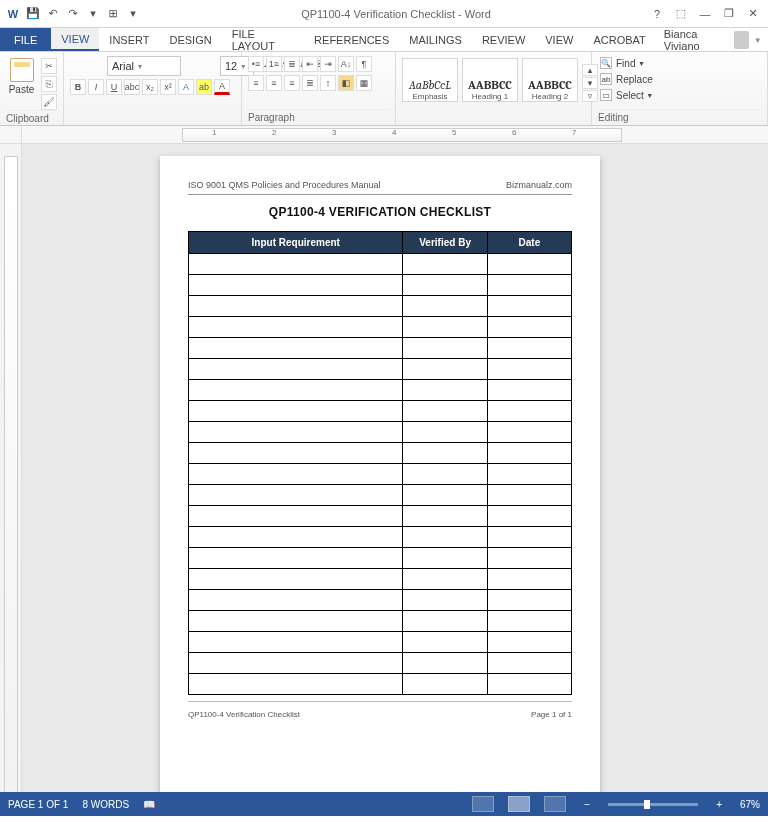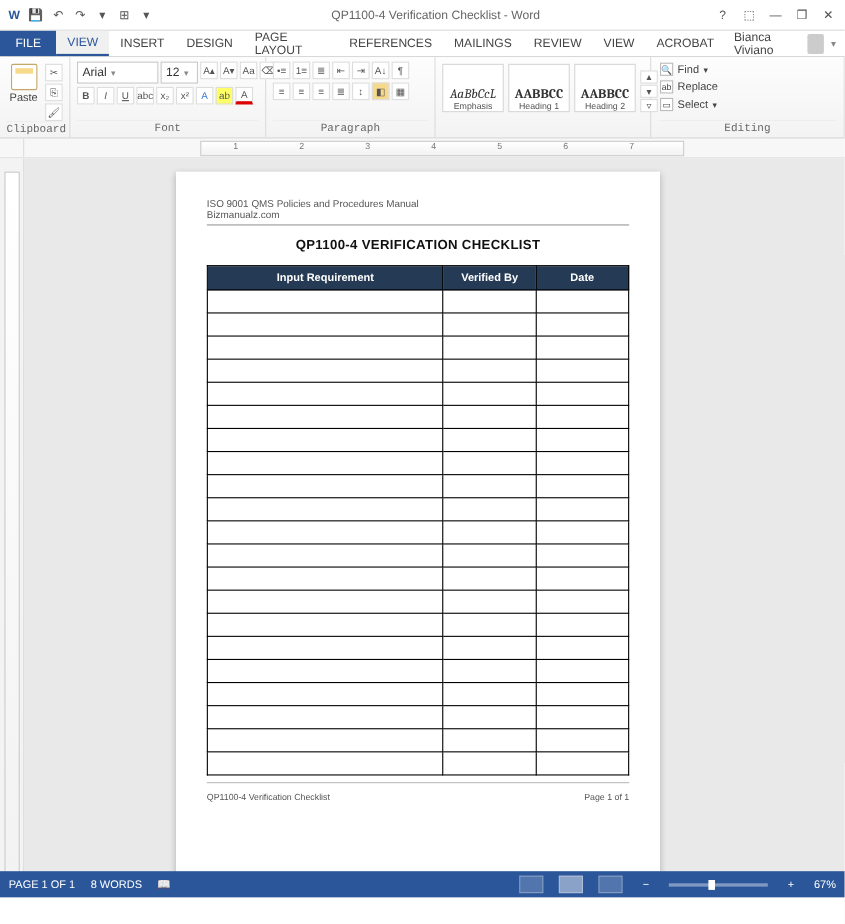--- a/index.html
+++ b/index.html
@@ -19,27 +19,27 @@
 .tab { padding: 0 10px; display: flex; align-items: center; color: #444; cursor: pointer; }
 .tab.active { color: #2b579a; border-bottom: 2px solid #2b579a; background: #f0f0f0; }
 .ribbon-tabs .spacer { flex: 1; }
 .user-area { display: flex; align-items: center; gap: 6px; padding: 0 8px; color: #444; font-size: 11px; }
 .user-ava { width: 18px; height: 18px; background: #ccc; border-radius: 2px; }
 
 
 .ribbon { height: 74px; background: linear-gradient(#fdfdfd,#f3f3f3); border-bottom: 1px solid #c9c9c9; display: flex; font-size: 10px; color: #444; }
 .grp { border-right: 1px solid #dcdcdc; padding: 2px 6px 0 6px; display: flex; flex-direction: column; }
 .grp-body { flex: 1; display: flex; align-items: flex-start; gap: 4px; }
-.grp-label { text-align: center; font-size: 10px; color: #666; padding: 2px 0; border-top: 1px solid #eee; font-family: Liberation Mono, monospace; }
+.grp-label { text-align: left; font-size: 10px; color: #666; padding: 2px 0; border-top: 1px solid #eee; }
 .big-btn { width: 36px; display: flex; flex-direction: column; align-items: center; gap: 2px; cursor: pointer; padding-top: 4px; }
 .big-btn .ico { width: 24px; height: 24px; background: #fff; border: 1px solid #c6a96a; border-radius: 2px; position: relative; }
 .big-btn .ico::after { content:''; position:absolute; top:3px; left:3px; right:3px; height:5px; background:#f6d98a; }
 .mini-row { display: flex; gap: 2px; }
 .mini-btn { width: 16px; height: 16px; border: 1px solid #ddd; background: #fff; font-size: 9px; display:flex; align-items:center; justify-content:center; cursor:pointer; color:#555; }
-.mini-sel { height: 20px; border: 1px solid #c9c9c9; background: #fff; font-size: 11px; display:flex; align-items:center; padding: 0 4px; gap:4px; cursor:pointer; color:#333; }
+.mini-sel { height: 20px; border: 1px solid #c9c9c9; background: #fff; font-size: 11px; display:flex; align-items:center; padding: 0 4px; gap:4px; cursor:pointer; color:#333;margin-left:37px; }
 .font-col { display:flex; flex-direction:column; gap:3px; padding-top:2px; }
 .para-col { display:flex; flex-direction:column; gap:3px; padding-top:2px; }
 .styles-col { display:flex; gap:4px; padding-top:4px; }
 .style-box { width: 56px; height: 44px; border:1px solid #d6d6d6; background:#fff; display:flex; flex-direction:column; align-items:center; justify-content:flex-end; font-size:8px; color:#555; cursor:pointer; overflow:hidden; }
 .style-box .sample { font-size: 12px; font-family: Cambria, serif; color:#333; }
 .edit-col { display:flex; flex-direction:column; gap:2px; padding-top:2px; }
 .edit-item { display:flex; align-items:center; gap:4px; font-size:10px; color:#444; cursor:pointer; padding:1px 2px; }
 .edit-item .ei { width:12px; height:12px; border:1px solid #bbb; background:#fff; font-size:8px; display:flex;align-items:center;justify-content:center; }
 
 
@@ -47,21 +47,21 @@
 .ruler-corner { width: 22px; border-right:1px solid #ddd; }
 .ruler { flex:1; position:relative; }
 .ruler-page { position:absolute; left: 160px; width: 440px; top:2px; height:14px; background:linear-gradient(#fff,#f2f2f2); border:1px solid #ccc; }
 .ruler-num { position:absolute; top:2px; font-size:8px; color:#777; }
 
 
 .canvas { position:relative; height: 672px; background:#e9e9e9; overflow:hidden; }
 .vruler { position:absolute; left:0; top:0; width:22px; bottom:0; background:#f3f3f3; border-right:1px solid #ddd; }
 .vruler::before{content:'';position:absolute;left:4px;top:12px;width:12px;height:640px;background:linear-gradient(#fff,#f2f2f2);border:1px solid #ccc;}
 .page { position:absolute; left: 160px; top: 12px; width: 440px; height: 652px; background:#fff; box-shadow: 0 2px 6px rgba(0,0,0,.25); padding: 24px 28px 18px 28px; font-family: 'Times New Roman', serif; color:#111; }
-.hdr-row { display:flex; justify-content:space-between; font-size:9px; color:#555;flex-direction:column; }
+.hdr-row { display:flex; justify-content:space-between; font-size:9px; color:#555; }
 .hdr-rule { border:none; border-top:1px solid #999; margin: 4px 0 10px 0; }
 .doc-title { text-align:center; font-weight:bold; font-size:12px; letter-spacing:.3px; margin-bottom:12px; }
 table.chk { width:100%; border-collapse:collapse; }
 table.chk th { background:#253a54; color:#fff; font-size:10px; font-weight:bold; padding:5px 4px; border:1px solid #000; }
 table.chk td { border:1px solid #000; height:21px; }
 table.chk td.c1 { width:56%; }
 table.chk td.c2 { width:22%; }
 table.chk td.c3 { width:22%; }
 .ftr-row { display:flex; justify-content:space-between; font-size:8px; color:#555; margin-top:8px; }
 .ftr-rule { border:none; border-top:1px solid #bbb; margin-top:6px; }
@@ -95,21 +95,21 @@
     <div class="win-btn">❐</div>
     <div class="win-btn">✕</div>
   </div>
 </div>
 
 <div class="ribbon-tabs">
   <div class="file-tab">FILE</div>
   <div class="tab active">VIEW</div>
   <div class="tab">INSERT</div>
   <div class="tab">DESIGN</div>
-  <div class="tab">PAGE LAYOUT</div>
+  <div class="tab">FILE LAYOUT</div>
   <div class="tab">REFERENCES</div>
   <div class="tab">MAILINGS</div>
   <div class="tab">REVIEW</div>
   <div class="tab">VIEW</div>
   <div class="tab">ACROBAT</div>
   <div class="spacer"></div>
   <div class="user-area">
     <span>Bianca Viviano</span>
     <div class="user-ava"></div>
     <span style="font-size:9px;color:#888;">▾</span>
@@ -161,21 +161,20 @@
             </div>
           <div class="mini-btn">abc</div>
           <div class="mini-btn">x₂</div>
           <div class="mini-btn">x²</div>
           <div class="mini-btn" style="color:#3a7bd5;">A</div>
           <div class="mini-btn" style="background:#ffff66;">ab</div>
           <div class="mini-btn" style="border-bottom:3px solid #d00;">A</div>
         </div>
       </div>
     </div>
-    <div class="grp-label">Font</div>
   </div>
 
   <div class="grp" style="width:154px;">
     <div class="grp-body">
       <div class="para-col">
         <div class="mini-row">
           <div class="mini-btn">•≡</div>
           <div class="mini-btn">1≡</div>
           <div class="mini-btn">≣</div>
           <div class="mini-btn">⇤</div>

